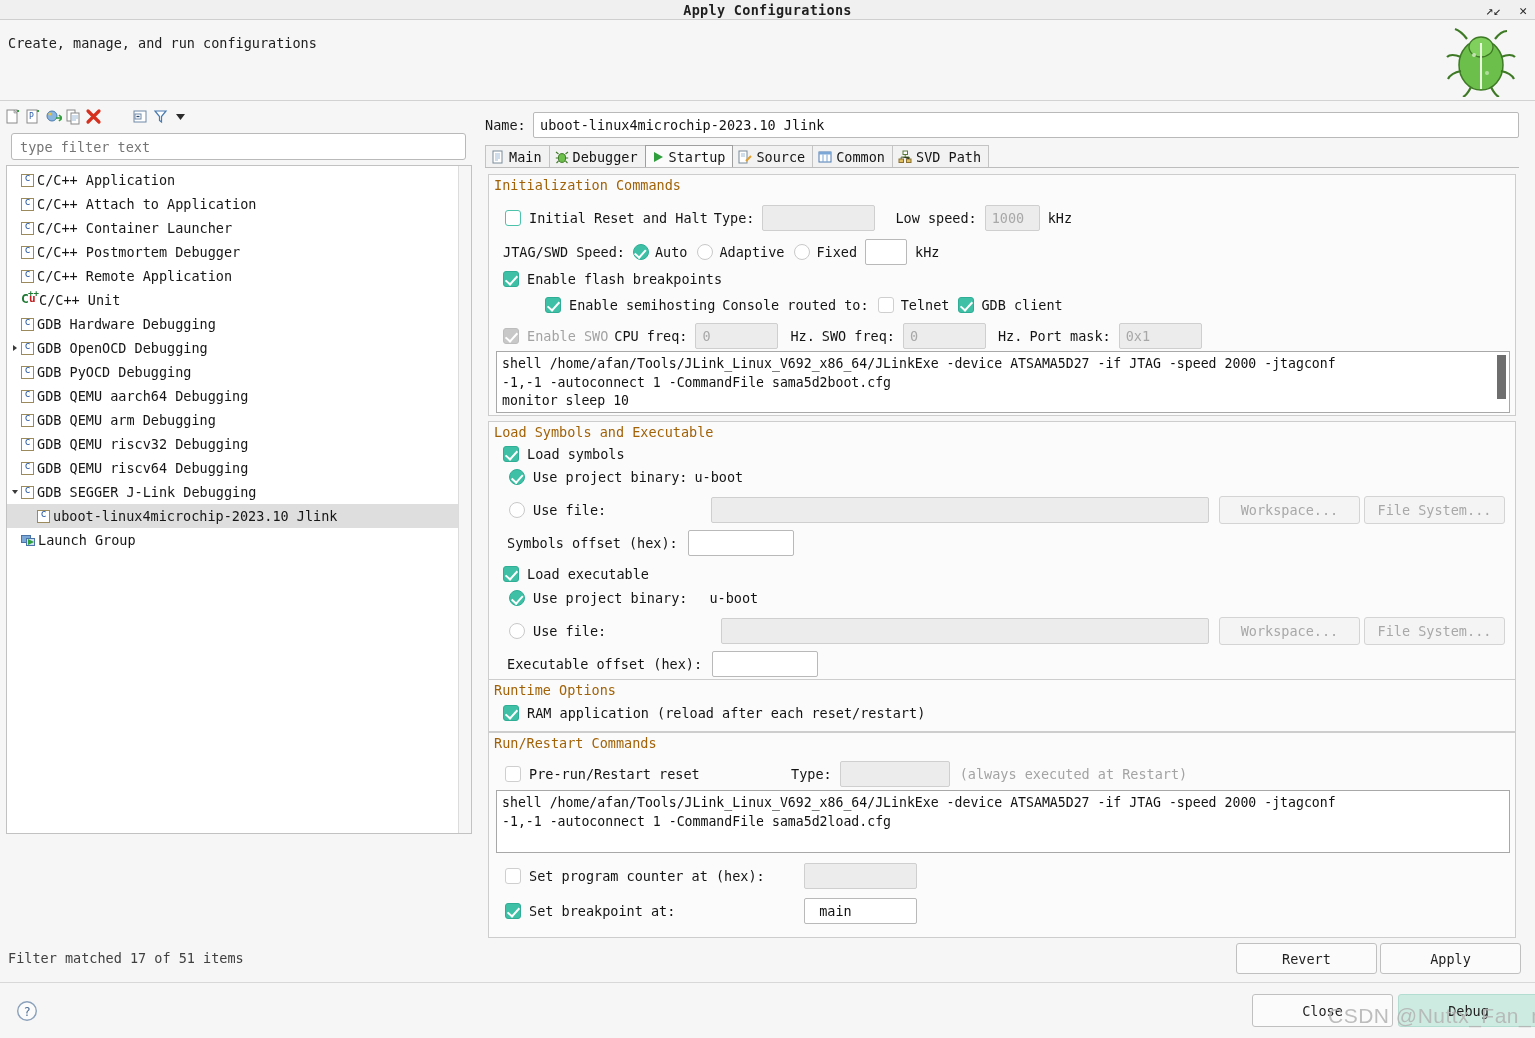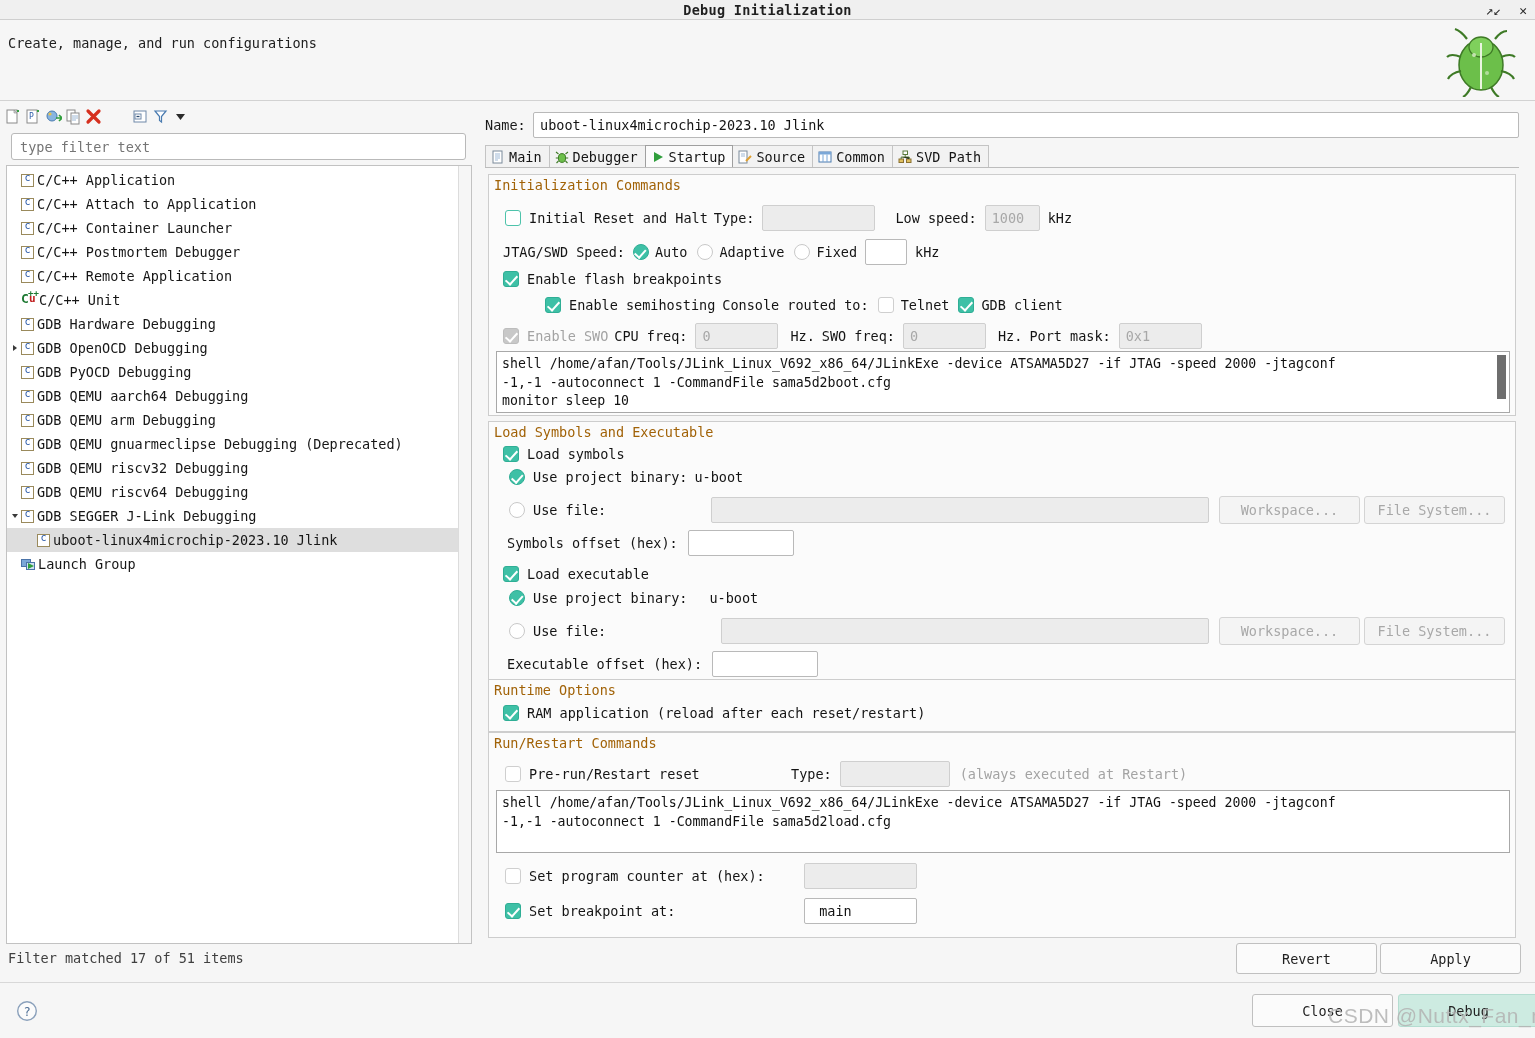--- a/index.html
+++ b/index.html
@@ -39,21 +39,21 @@
   .tb-gap { width:24px; }
 
   .filter-box {
     position:absolute; left:11px; top:133px; width:455px; height:27px;
     background:#fff; border:1px solid #b9b9b9; border-radius:3px;
     font-family:"DejaVu Sans Mono","Liberation Mono",monospace; font-size:13.5px;
     padding:2px 8px; color:#8a8a8a; outline:none;
   }
 
   .tree-panel {
-    position:absolute; left:6px; top:165px; width:466px; height:779px;
+    position:absolute; left:6px; top:165px; width:466px; height:669px;
     background:#ffffff; border:1px solid #c2c2c2; overflow:hidden;
   }
   .tree-list { position:absolute; left:0; top:2px; width:452px; }
   .tree-row { height:24px; display:flex; align-items:center; padding-left:14px; white-space:nowrap; cursor:default; }
   .tree-row.child { padding-left:30px; }
   .tree-row.selected { background:#dedede; }
   .arrow { width:12px; height:24px; display:inline-flex; align-items:center; justify-content:center;
            margin-left:-12px; margin-right:0px; }
   .arrow svg { display:block; }
   .tree-label { font-size:13.5px; color:#161616; letter-spacing:0px; }
@@ -146,21 +146,21 @@
   .debug-btn { background:#cdebe1; border:1px solid #b4ddd1; }
   .watermark { position:absolute; left:1328px; top:1004px; font-family:"Liberation Sans", sans-serif;
                font-size:21px; color:#b3b3b3; opacity:0.85; white-space:nowrap; letter-spacing:0.5px; }
 </style>
 </head>
 <body>
 
 <div id="root">
 
   <div class="titlebar">
-    <div class="title">Debug Initialization</div>
+    <div class="title">Apply Configurations</div>
     <div class="win-btns">
       <span>↗↙</span>
       <span>✕</span>
     </div>
   </div>
 
   <div class="header">
     <div class="subtitle">Create, manage, and run configurations</div>
     <svg class="bug-icon" viewBox="0 0 84 72">
       <ellipse cx="44" cy="40" rx="22" ry="25" fill="#6cbf4a"></ellipse>
@@ -286,24 +286,20 @@
         <div class="tree-row">
           <span class="ico-c"></span>
           <span class="tree-label">GDB QEMU aarch64 Debugging</span>
         </div>
         <div class="tree-row">
           <span class="ico-c"></span>
           <span class="tree-label">GDB QEMU arm Debugging</span>
         </div>
         <div class="tree-row">
           <span class="ico-c"></span>
-          <span class="tree-label">GDB QEMU gnuarmeclipse Debugging (Deprecated)</span>
-        </div>
-        <div class="tree-row">
-          <span class="ico-c"></span>
           <span class="tree-label">GDB QEMU riscv32 Debugging</span>
         </div>
         <div class="tree-row">
           <span class="ico-c"></span>
           <span class="tree-label">GDB QEMU riscv64 Debugging</span>
         </div>
         <div class="tree-row">
           <span class="arrow">
             <svg width="8" height="8" viewBox="0 0 8 8">
               <path d="M1 2 L7 2 L4 6 Z" fill="#3a3a3a"></path>

